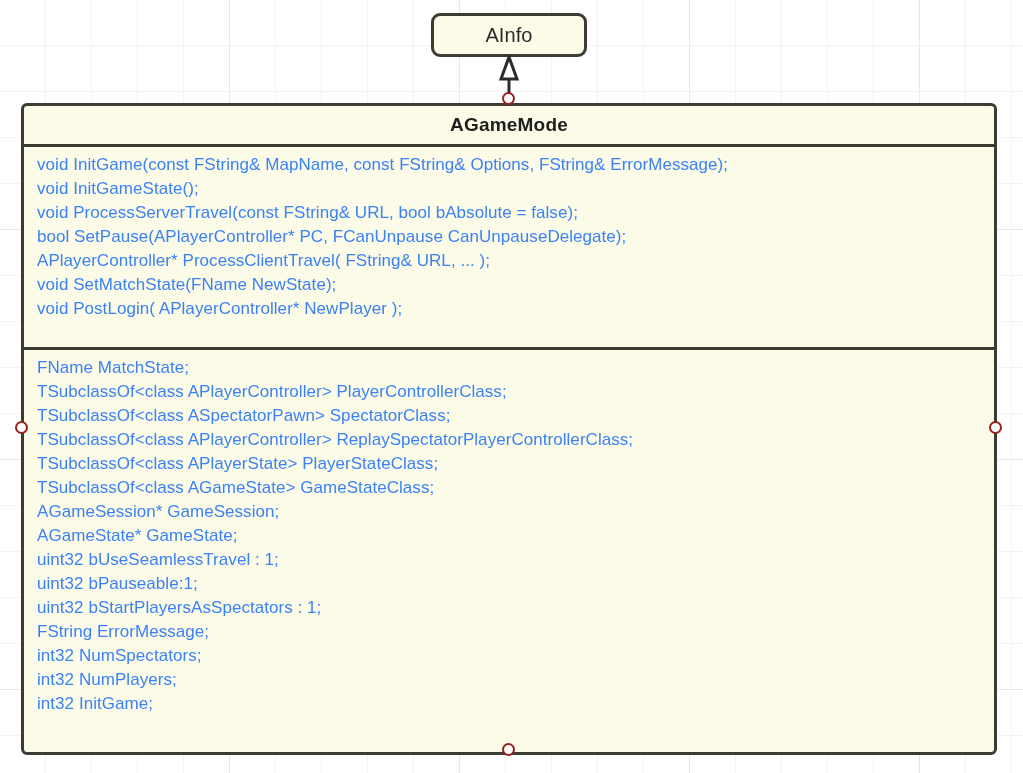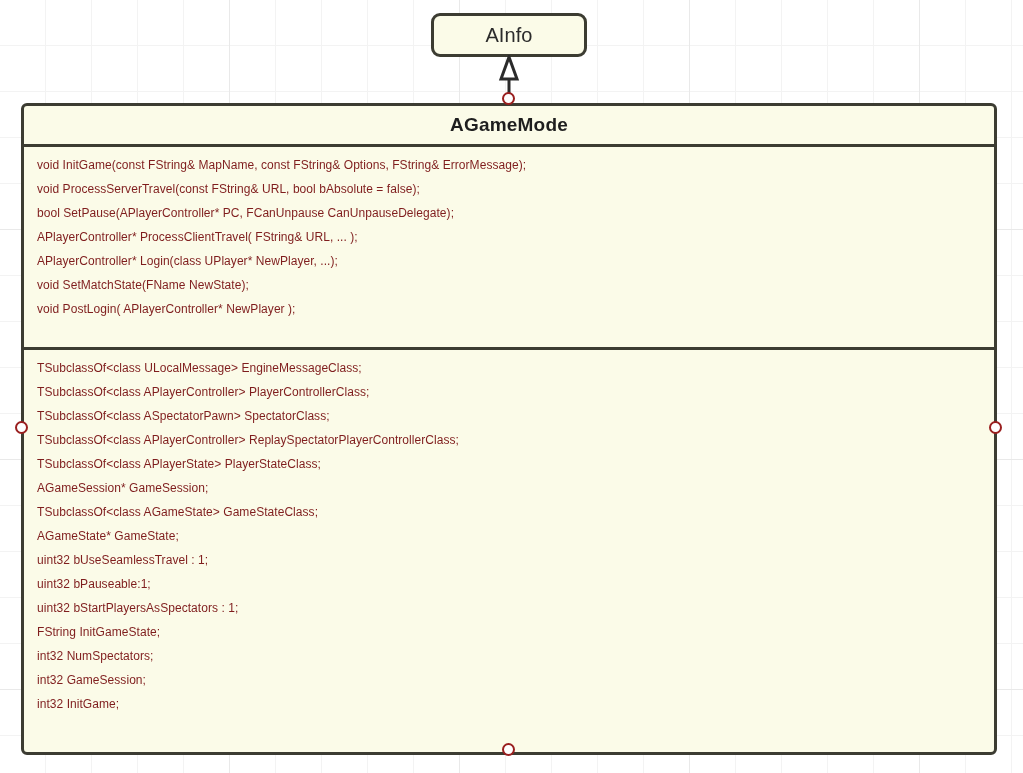--- a/index.html
+++ b/index.html
@@ -86,23 +86,23 @@
   }
   .compartment {
     box-sizing: border-box;
     padding: 6px 0 6px 13px;
   }
   .compartment.operations {
     border-bottom: 3px solid #3c3c32;
     height: 203px;
   }
   .member-line {
-    font-size: 12px;
+    font-size: 17px;
     line-height: 24px;
-    color: #7f1d1d;
+    color: #3b82f6;
     white-space: pre;
     letter-spacing: 0.05px;
   }
 
   
   .handle {
     position: absolute;
     width: 13px;
     height: 13px;
     border-radius: 50%;
@@ -132,43 +132,43 @@
   </div>
 
   <div class="uml-box-main">
 
     <div class="compartment-title">
       <span class="title">AGameMode</span>
     </div>
 
     <div class="compartment operations">
       <div class="member-line">void InitGame(const FString&amp; MapName, const FString&amp; Options, FString&amp; ErrorMessage);</div>
+      <div class="member-line">void InitGameState();</div>
       <div class="member-line">void ProcessServerTravel(const FString&amp; URL, bool bAbsolute = false);</div>
       <div class="member-line">bool SetPause(APlayerController* PC, FCanUnpause CanUnpauseDelegate);</div>
       <div class="member-line">APlayerController* ProcessClientTravel( FString&amp; URL, ... );</div>
-      <div class="member-line">APlayerController* Login(class UPlayer* NewPlayer, ...);</div>
       <div class="member-line">void SetMatchState(FName NewState);</div>
       <div class="member-line">void PostLogin( APlayerController* NewPlayer );</div>
     </div>
 
     <div class="compartment attributes">
-      <div class="member-line">TSubclassOf&lt;class ULocalMessage&gt; EngineMessageClass;</div>
+      <div class="member-line">FName MatchState;</div>
       <div class="member-line">TSubclassOf&lt;class APlayerController&gt; PlayerControllerClass;</div>
       <div class="member-line">TSubclassOf&lt;class ASpectatorPawn&gt; SpectatorClass;</div>
       <div class="member-line">TSubclassOf&lt;class APlayerController&gt; ReplaySpectatorPlayerControllerClass;</div>
       <div class="member-line">TSubclassOf&lt;class APlayerState&gt; PlayerStateClass;</div>
+      <div class="member-line">TSubclassOf&lt;class AGameState&gt; GameStateClass;</div>
       <div class="member-line">AGameSession* GameSession;</div>
-      <div class="member-line">TSubclassOf&lt;class AGameState&gt; GameStateClass;</div>
       <div class="member-line">AGameState* GameState;</div>
       <div class="member-line">uint32 bUseSeamlessTravel : 1;</div>
       <div class="member-line">uint32 bPauseable:1;</div>
       <div class="member-line">uint32 bStartPlayersAsSpectators : 1;</div>
-      <div class="member-line">FString InitGameState;</div>
+      <div class="member-line">FString ErrorMessage;</div>
       <div class="member-line">int32 NumSpectators;</div>
-      <div class="member-line">int32 GameSession;</div>
+      <div class="member-line">int32 NumPlayers;</div>
       <div class="member-line">int32 InitGame;</div>
     </div>
 
   </div>
 
   <div class="handle h-top-connector"></div>
   <div class="handle h-left"></div>
   <div class="handle h-right"></div>
   <div class="handle h-bottom"></div>
 

